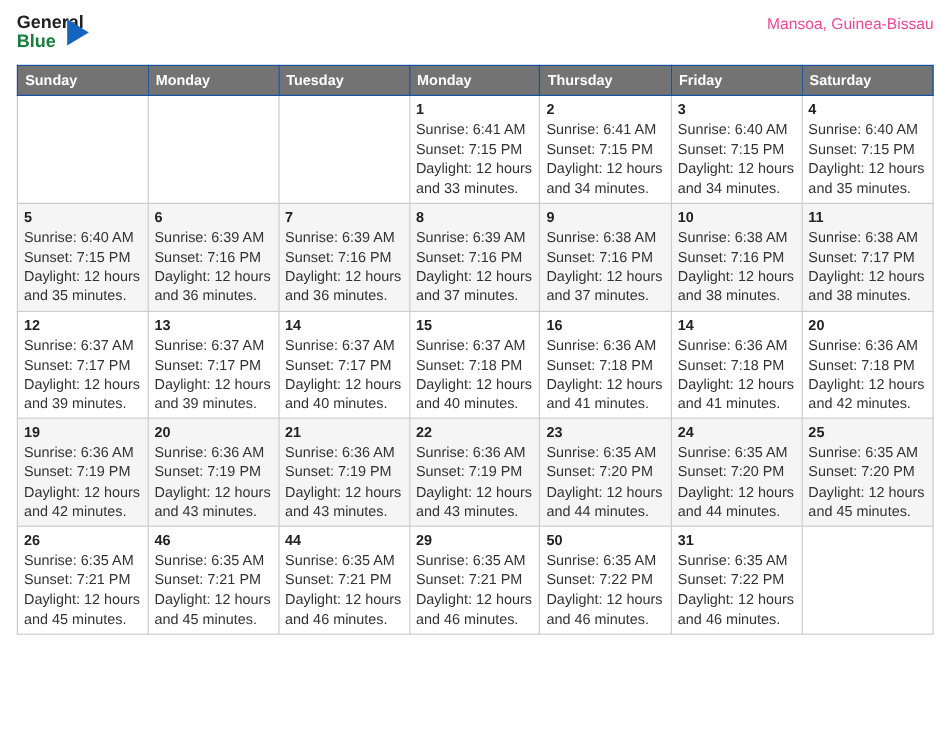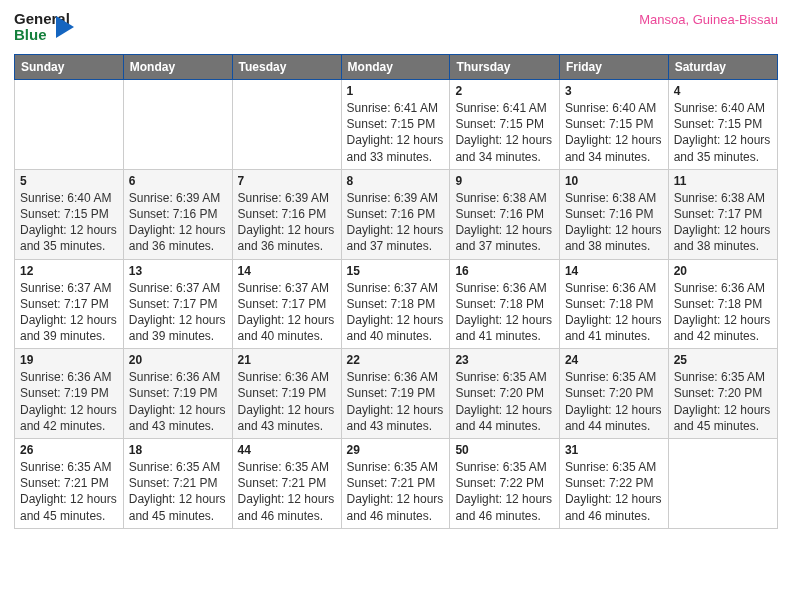--- a/index.html
+++ b/index.html
@@ -305,21 +305,21 @@
         </tr>
         <tr>
           <td>
             <span class="day-number">26</span>
             <div class="day-info" style="white-space: pre-line;">Sunrise: 6:35 AM
 Sunset: 7:21 PM
 Daylight: 12 hours
 and 45 minutes.</div>
           </td>
           <td>
-            <span class="day-number">18</span>
+            <span class="day-number">46</span>
             <div class="day-info" style="white-space: pre-line;">Sunrise: 6:35 AM
 Sunset: 7:21 PM
 Daylight: 12 hours
 and 45 minutes.</div>
           </td>
           <td>
             <span class="day-number">44</span>
             <div class="day-info" style="white-space: pre-line;">Sunrise: 6:35 AM
 Sunset: 7:21 PM
 Daylight: 12 hours

